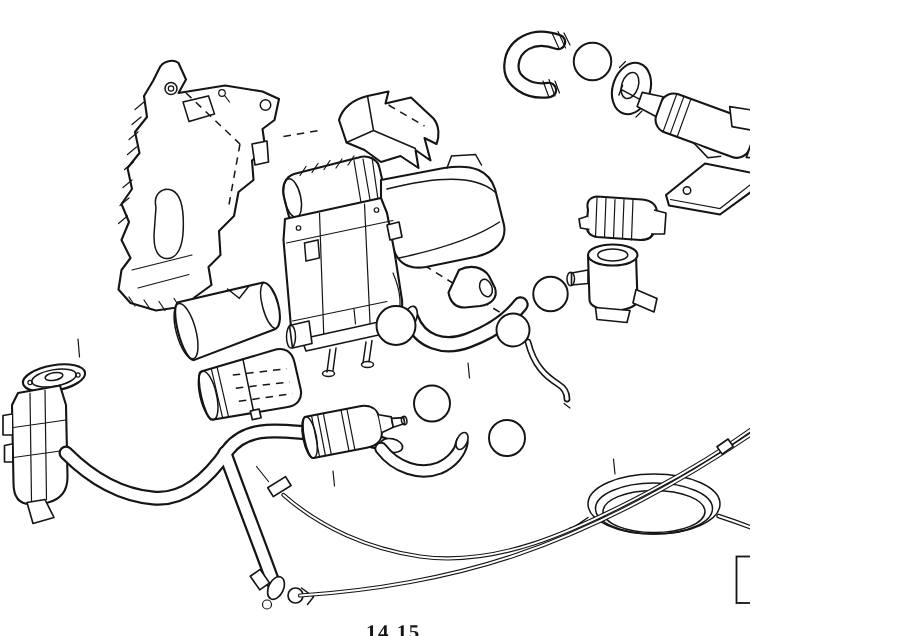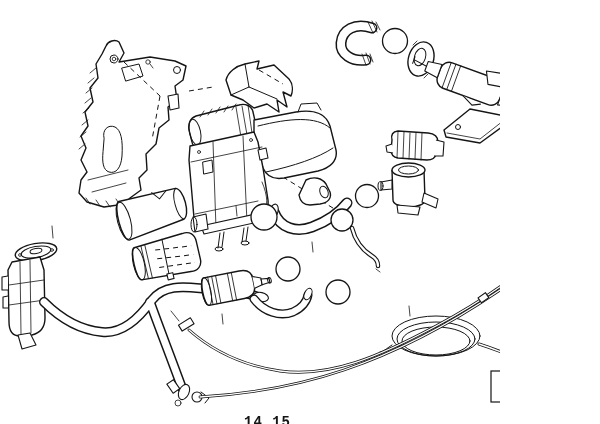--- a/index.html
+++ b/index.html
@@ -1,18 +1,18 @@
 <!DOCTYPE html>
 <html style="--line: #151515;"><head>
 <meta charset="utf-8">
 <style>
   :root{ --line:#151515; --bg:#ffffff; }
   html,body{margin:0;padding:0;background:#fff;}
   .stage{position:relative;width:500px;height:424px;background:var(--bg);overflow:hidden;
-         font-family:Liberation Mono, monospace;}
+         font-family:Liberation Serif, serif;}
   svg{position:absolute;left:0;top:0;}
   .ol{fill:#fff;stroke:var(--line);stroke-width:1.4;stroke-linejoin:round;}
   .ol2{fill:#fff;stroke:var(--line);stroke-width:1.1;stroke-linejoin:round;}
   .ln{fill:none;stroke:var(--line);stroke-width:1;stroke-linecap:round;}
   .thin{fill:none;stroke:var(--line);stroke-width:.8;stroke-linecap:round;}
   .dash{fill:none;stroke:var(--line);stroke-width:1;stroke-dasharray:5 4;}
   .tube-out{fill:none;stroke:var(--line);stroke-linecap:round;stroke-linejoin:round;}
   .tube-in{fill:none;stroke:#fff;stroke-linecap:round;stroke-linejoin:round;}
   .callout{fill:#fff;stroke:var(--line);stroke-width:1.3;}
   .box{fill:#fff;stroke:var(--line);stroke-width:1.2;}

